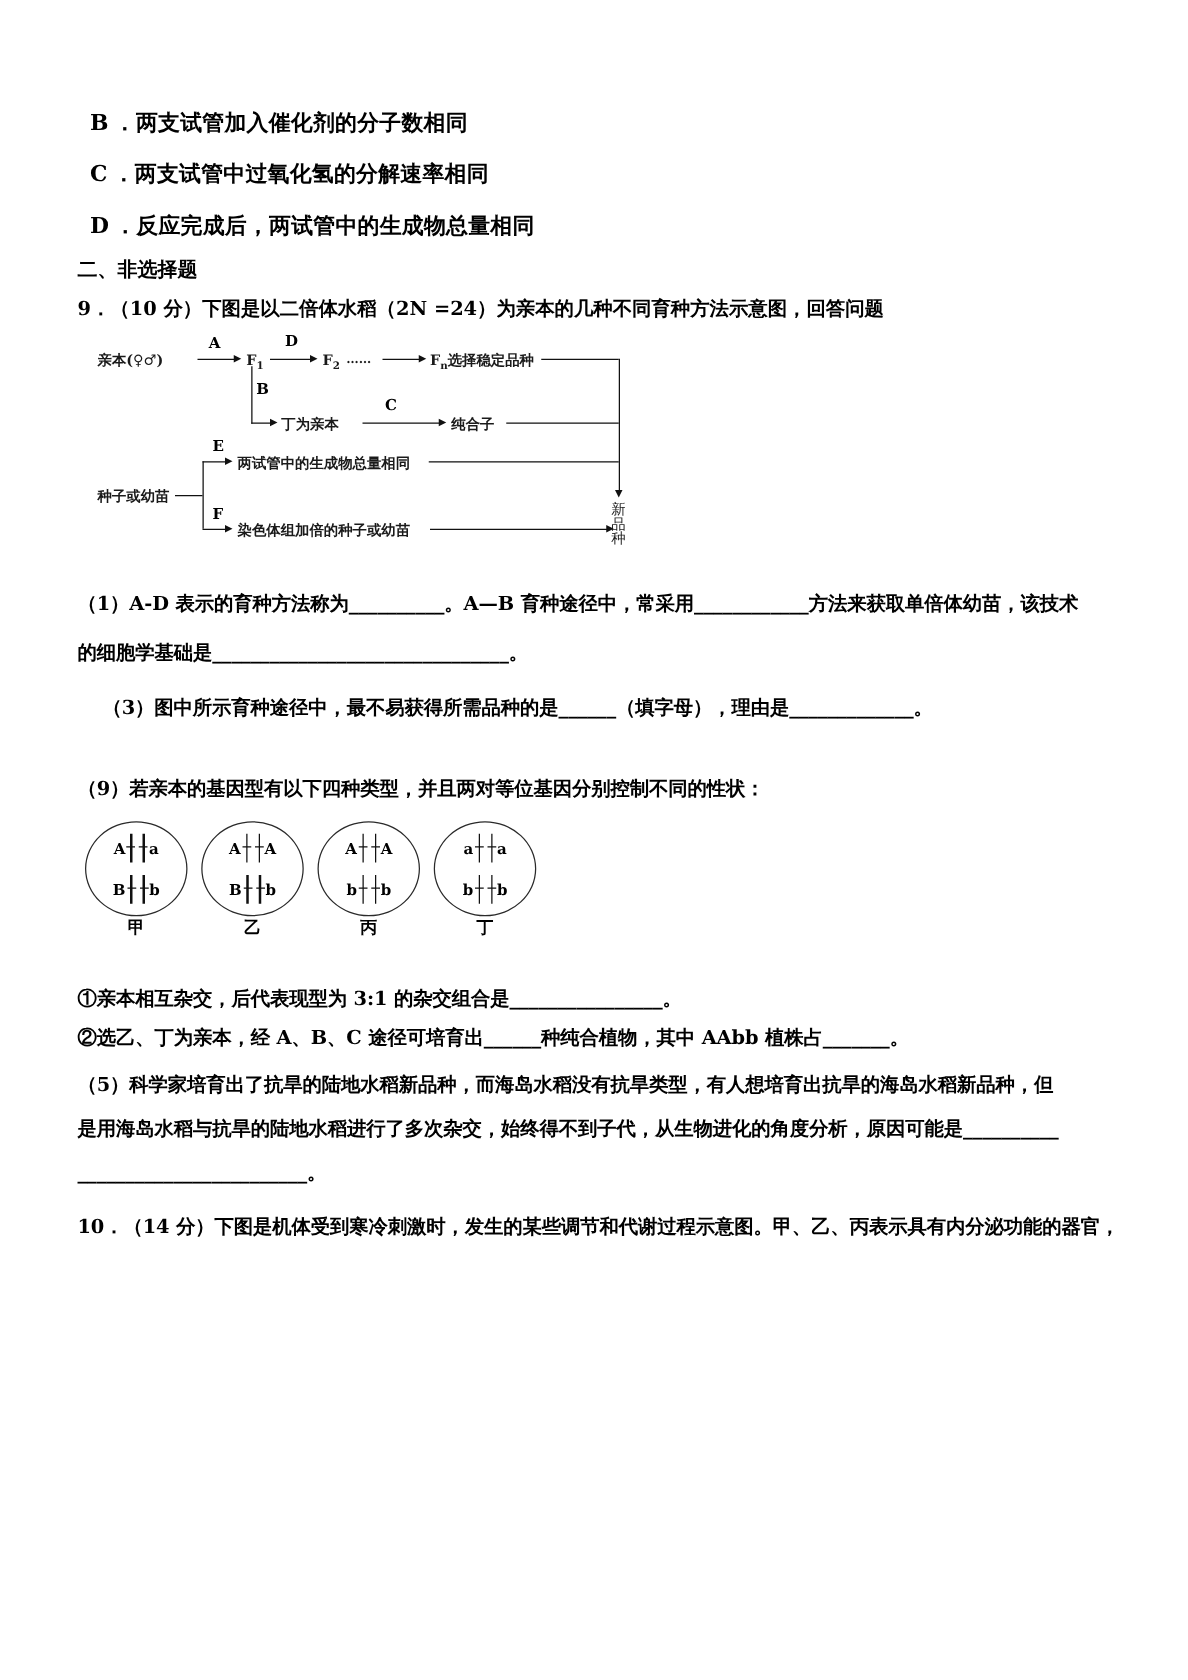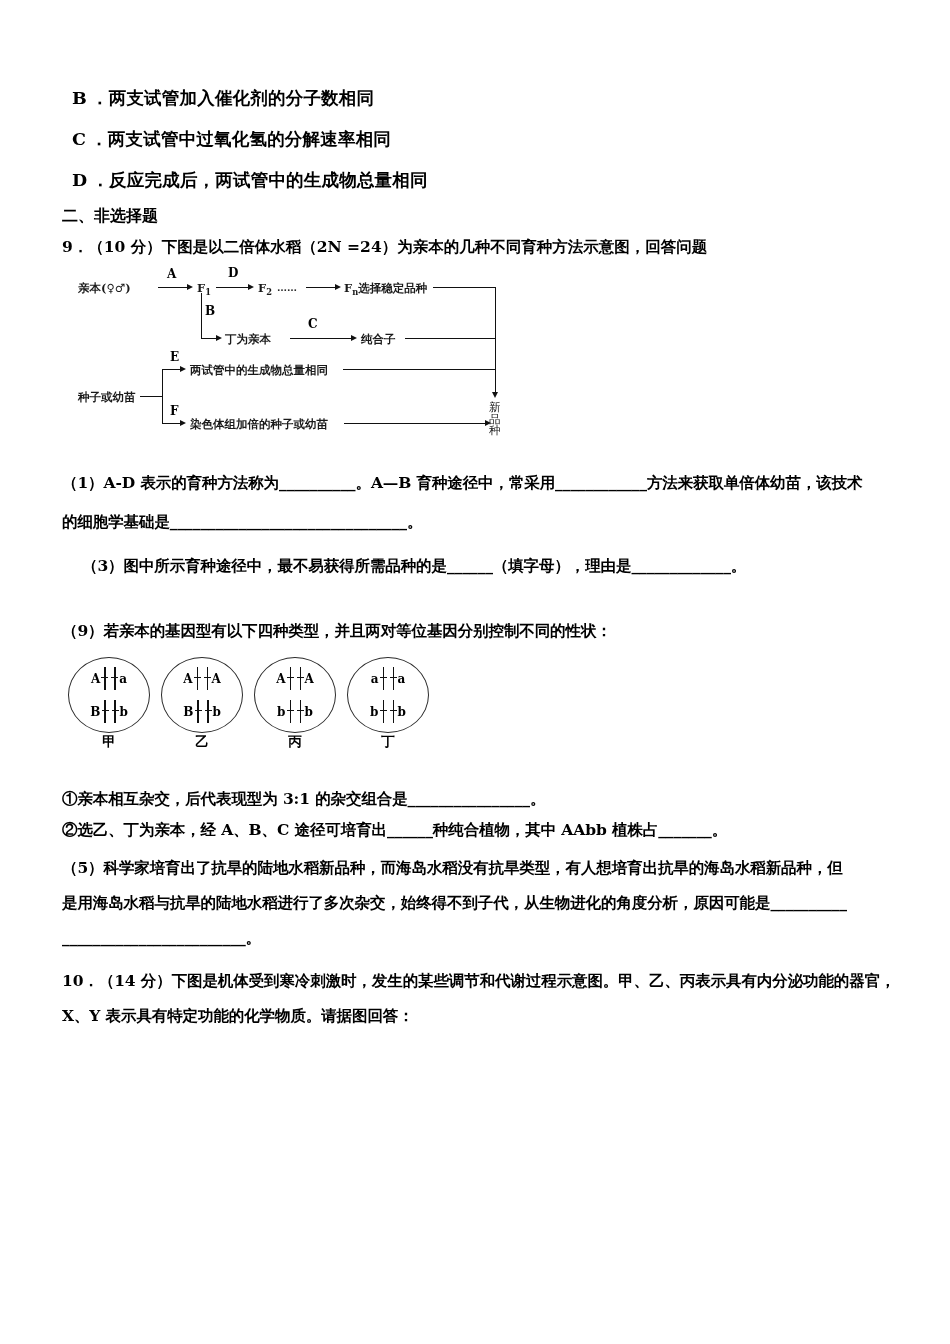--- a/index.html
+++ b/index.html
@@ -342,15 +342,14 @@
   </div>
 
   <div class="qline narrow" style="left:62px; top:789px;">①亲本相互杂交，后代表现型为 3:1 的杂交组合是________________。</div>
   <div class="qline narrow" style="left:62px; top:820px;">②选乙、丁为亲本，经 A、B、C 途径可培育出______种纯合植物，其中 AAbb 植株占_______。</div>
 
   <div class="qline narrow" style="left:62px; top:858px;">（5）科学家培育出了抗旱的陆地水稻新品种，而海岛水稻没有抗旱类型，有人想培育出抗旱的海岛水稻新品种，但</div>
   <div class="qline narrow" style="left:62px; top:893px;">是用海岛水稻与抗旱的陆地水稻进行了多次杂交，始终得不到子代，从生物进化的角度分析，原因可能是__________</div>
   <div class="qline narrow" style="left:62px; top:928px;">________________________。</div>
 
   <div class="qline narrow" style="left:62px; top:971px;">10．（14 分）下图是机体受到寒冷刺激时，发生的某些调节和代谢过程示意图。甲、乙、丙表示具有内分泌功能的器官，</div>
-  <div class="qline narrow" style="left:62px; top:1006px;">X、Y 表示具有特定功能的化学物质。请据图回答：</div>
 
 </div>
 
 </body></html>

